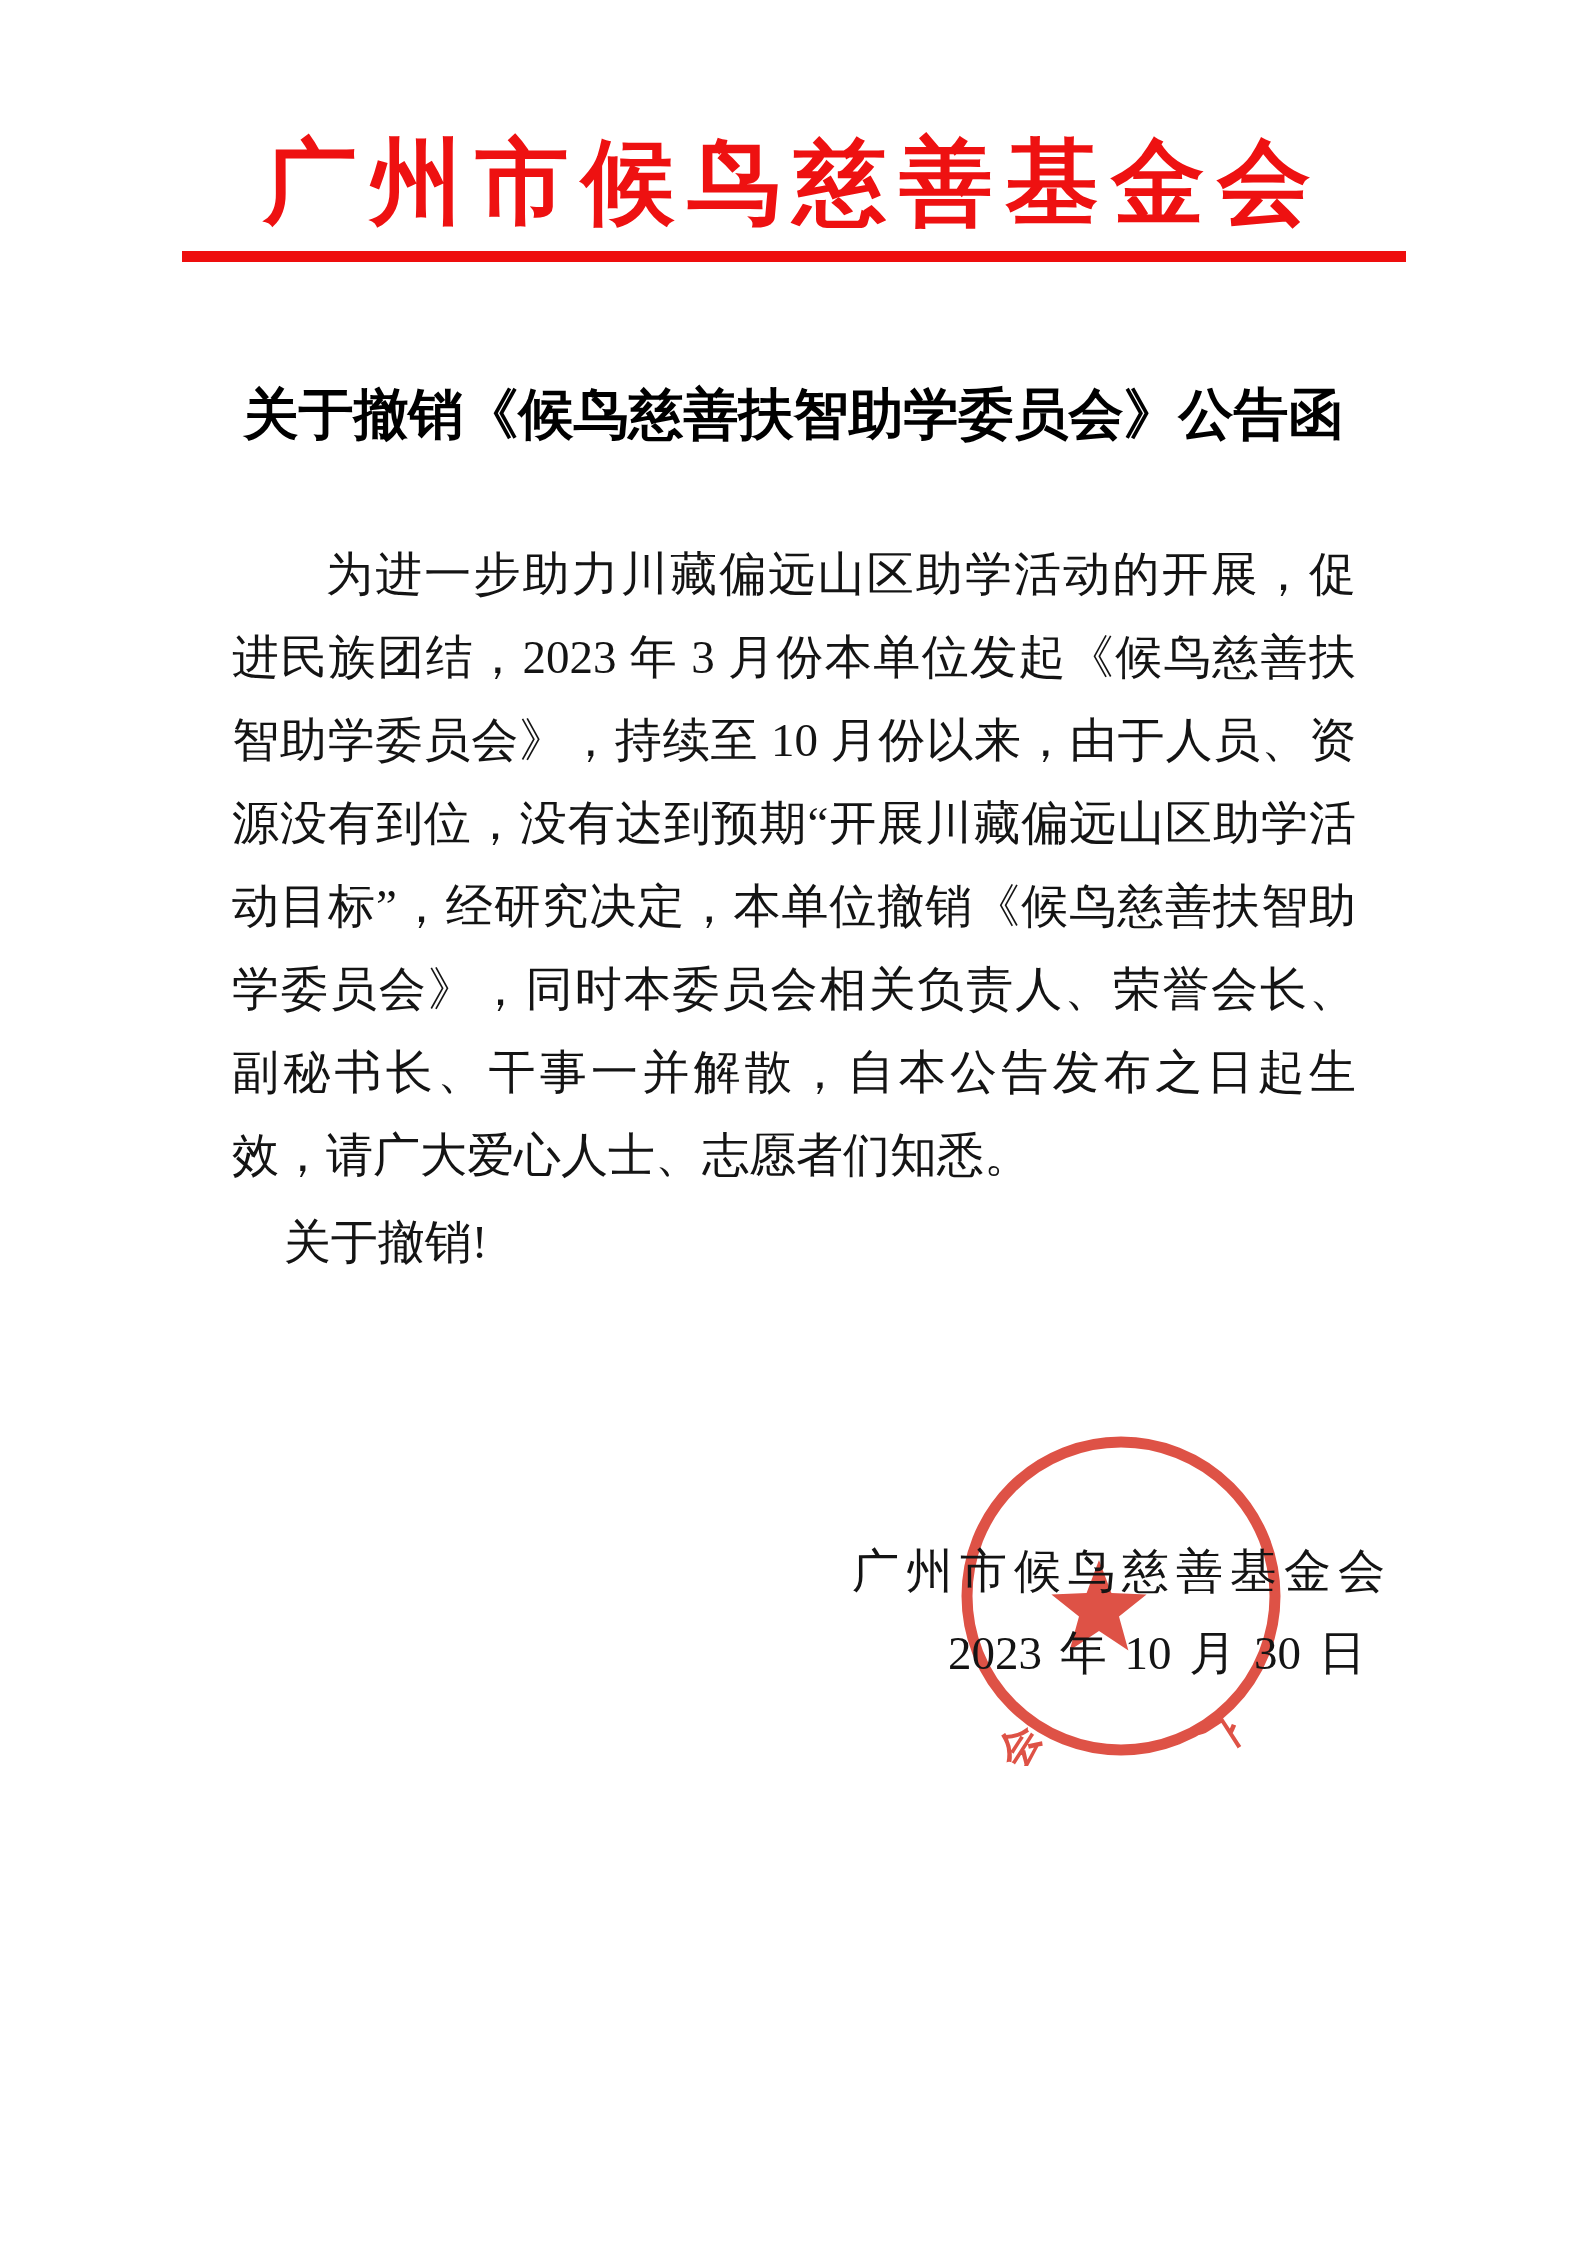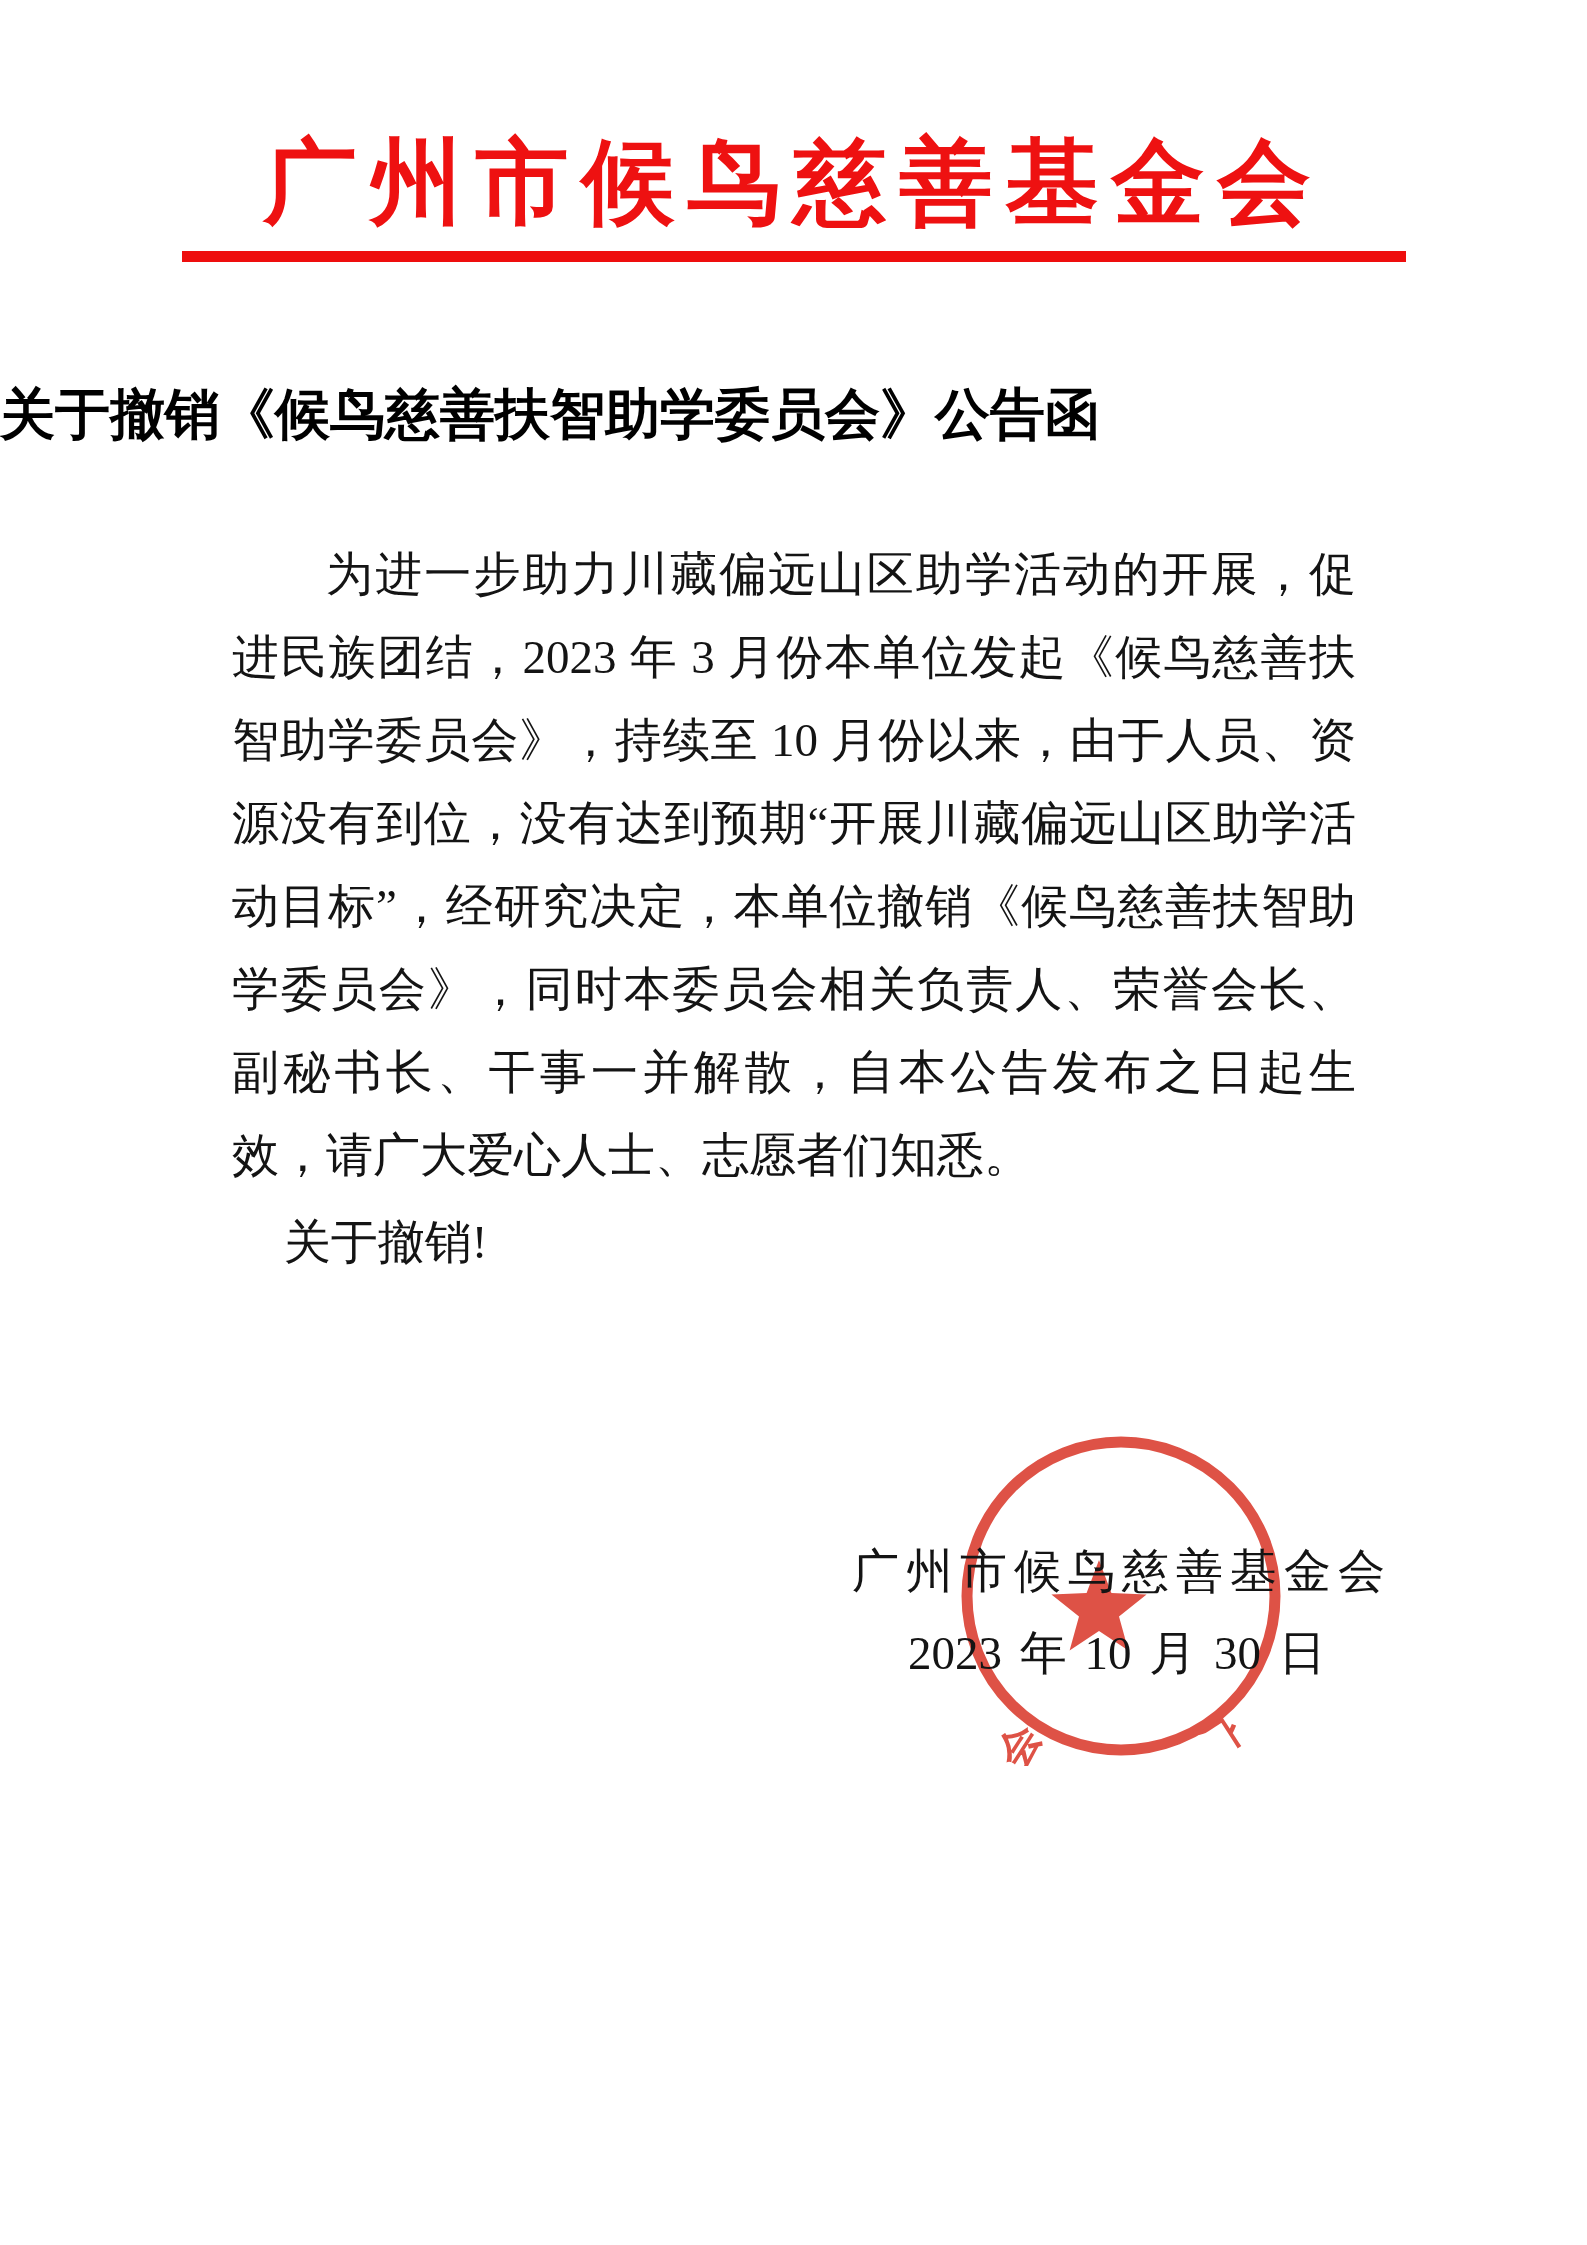--- a/index.html
+++ b/index.html
@@ -35,20 +35,21 @@
     background: #ee0e0e;
   }
 
   
   .doc-title {
     position: absolute;
     top: 383px;
     left: 0;
     width: 100%;
     margin: 0;
+    text-align: center;
     font-size: 55px;
     line-height: 64px;
     font-weight: bold;
     color: #000000;
     white-space: nowrap;
   }
 
   
   .body-block {
     position: absolute;
@@ -72,21 +73,21 @@
     font-size: 47px;
     line-height: 47px;
     color: #141414;
     letter-spacing: 7px;
     white-space: nowrap;
     z-index: 2;
   }
   .sig-date {
     position: absolute;
     top: 1630px;
-    left: 908px;
+    left: 948px;
     font-size: 47px;
     line-height: 47px;
     color: #141414;
     word-spacing: 6px;
     white-space: nowrap;
     z-index: 2;
   }
 
   
   .seal {

